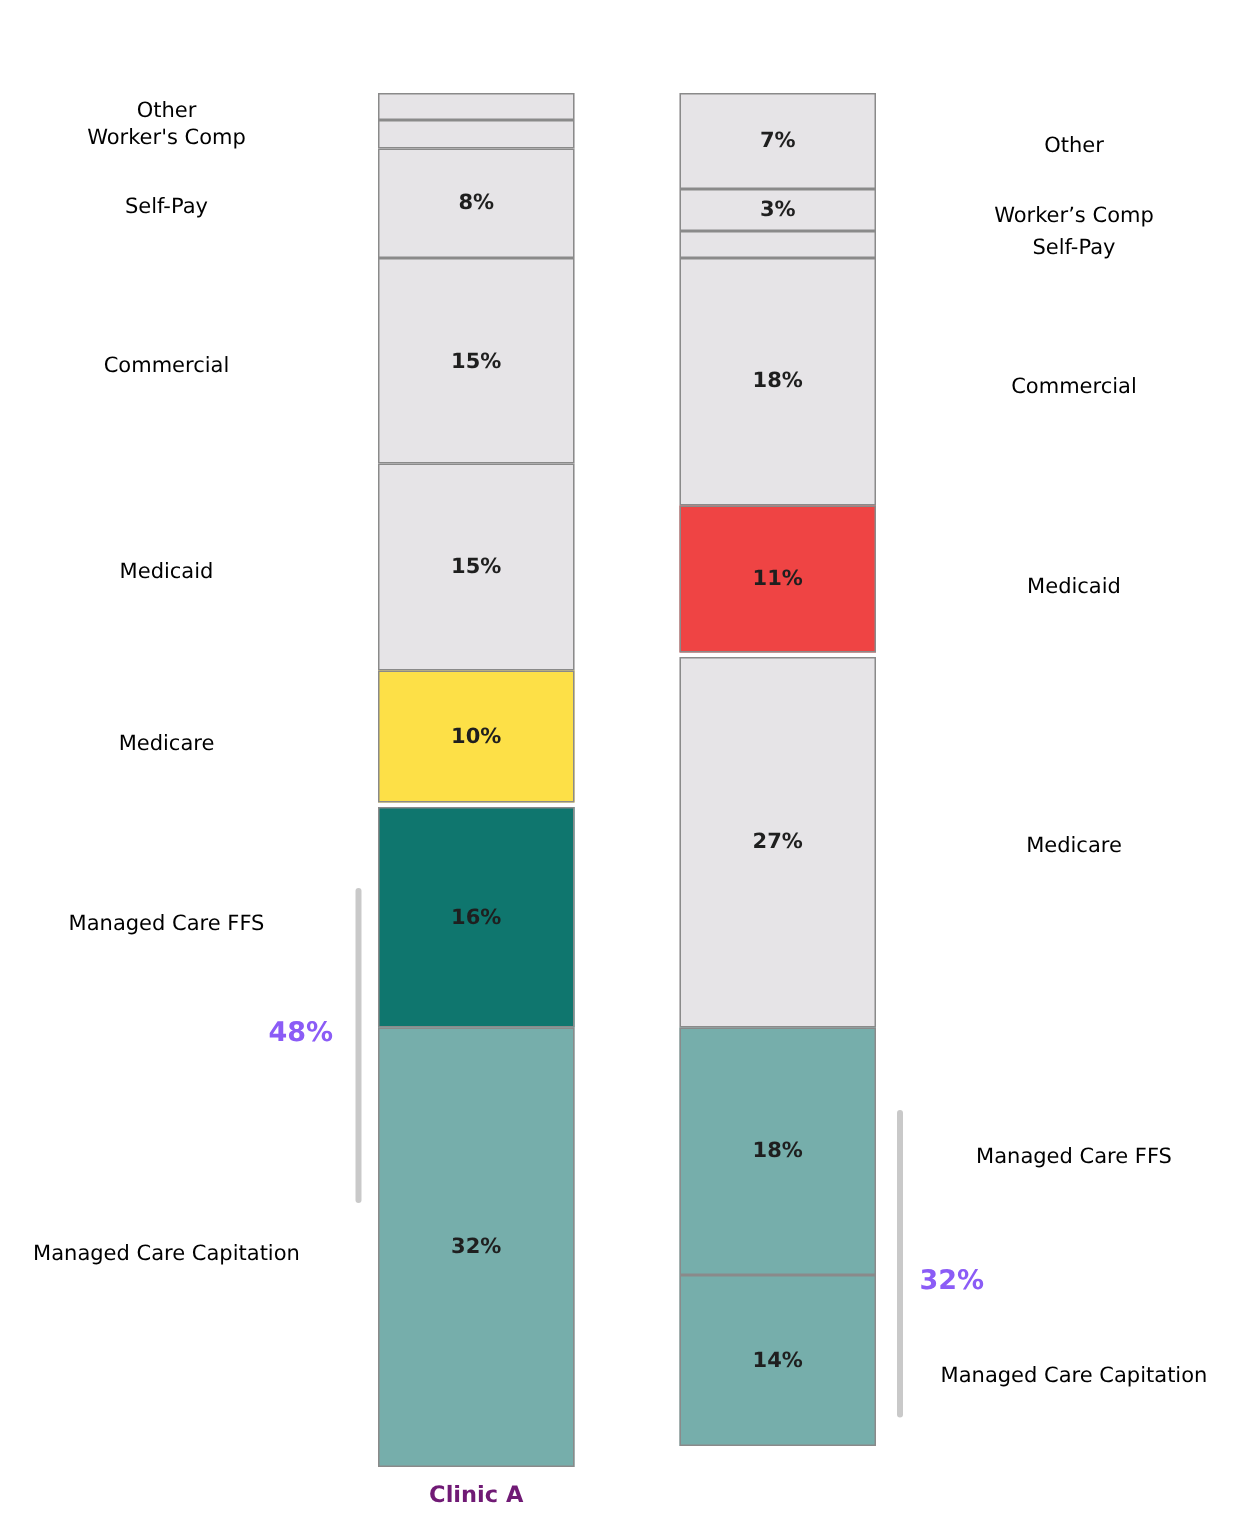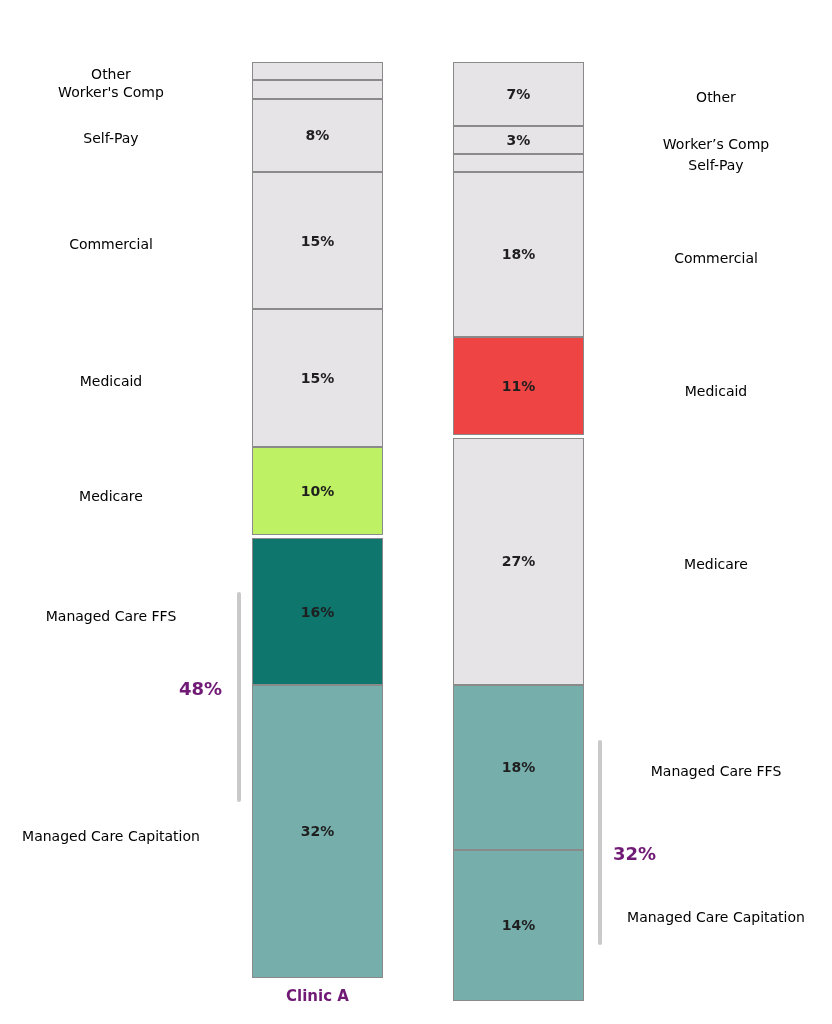--- a/index.html
+++ b/index.html
@@ -52,21 +52,21 @@
 
   .bracket{
     position:absolute;
     width:4px;
     background:#c9c9c9;
     border-radius:2px;
   }
   .bracket-total{
     position:absolute;
     font-size:18px;font-weight:700;
-    color:#701a75;
+    color:#8b5cf6;
     white-space:nowrap;
   }
 </style>
 </head>
 <body>
 
 <div id="chart">
 
 
   <div class="bar" id="bar-a" style="left:252px;top:62px;width:131px;height:916px;">
@@ -74,21 +74,21 @@
       <div class="seg" style="top: 18.32px; height: 18.32px; background: rgb(230, 228, 231); border-color: rgb(138, 138, 138);"></div>
       <div class="seg" style="top: 36.64px; height: 73.28px; background: rgb(230, 228, 231); border-color: rgb(138, 138, 138);">
         <span class="vlabel">8%</span>
       </div>
       <div class="seg" style="top: 109.92px; height: 137.4px; background: rgb(230, 228, 231); border-color: rgb(138, 138, 138);">
         <span class="vlabel">15%</span>
       </div>
       <div class="seg" style="top: 247.32px; height: 137.4px; background: rgb(230, 228, 231); border-color: rgb(138, 138, 138);">
         <span class="vlabel">15%</span>
       </div>
-      <div class="seg" style="top: 384.72px; height: 88px; background: #bef264; border-color: rgb(138, 138, 138);">
+      <div class="seg" style="top: 384.72px; height: 88px; background: #fde047; border-color: rgb(138, 138, 138);">
         <span class="vlabel">10%</span>
       </div>
       <div class="seg" style="top: 476.32px; height: 146.56px; background: #0f766e; border-color: rgb(138, 138, 138);">
         <span class="vlabel">16%</span>
       </div>
       <div class="seg" style="top: 622.88px; height: 293.12px; background: rgb(118, 174, 171); border-color: rgb(138, 138, 138);">
         <span class="vlabel">32%</span>
       </div>
     </div>
 
@@ -105,21 +105,21 @@
       </div>
       <div class="seg" style="top: 274.8px; height: 98px; background: #ef4444; border-color: rgb(138, 138, 138);">
         <span class="vlabel">11%</span>
       </div>
       <div class="seg" style="top: 375.56px; height: 247.32px; background: rgb(230, 228, 231); border-color: rgb(138, 138, 138);">
         <span class="vlabel">27%</span>
       </div>
       <div class="seg" style="top: 622.88px; height: 164.88px; background: rgb(118, 174, 171); border-color: rgb(138, 138, 138);">
         <span class="vlabel">18%</span>
       </div>
-      <div class="seg" style="top: 787.76px; height: 151px; background: rgb(118, 174, 171); border-color: rgb(138, 138, 138);">
+      <div class="seg" style="top: 787.76px; height: 114px; background: rgb(118, 174, 171); border-color: rgb(138, 138, 138);">
         <span class="vlabel">14%</span>
       </div>
     </div>
 
   <div id="left-label-layer">
       <div class="cat-label cat-left" style="left: 0px; width: 222px; top: 66px;">Other</div>
       <div class="cat-label cat-left" style="left: 0px; width: 222px; top: 84px;">Worker's Comp</div>
       <div class="cat-label cat-left" style="left: 0px; width: 222px; top: 130px;">Self-Pay</div>
       <div class="cat-label cat-left" style="left: 0px; width: 222px; top: 236px;">Commercial</div>
       <div class="cat-label cat-left" style="left: 0px; width: 222px; top: 373px;">Medicaid</div>

